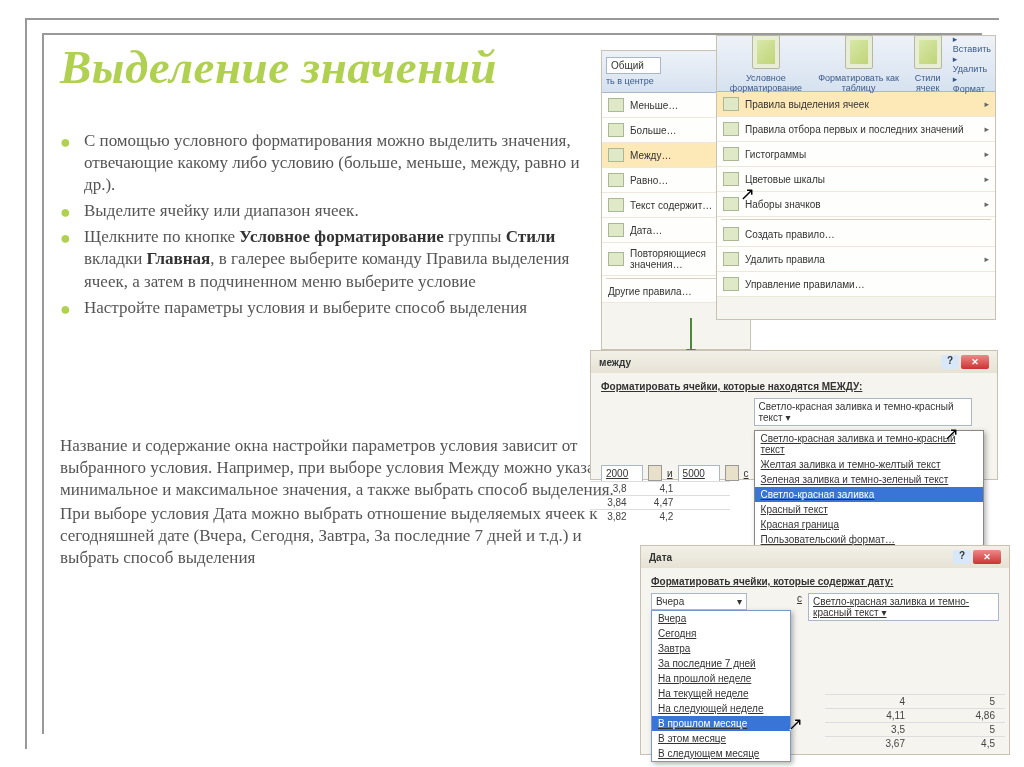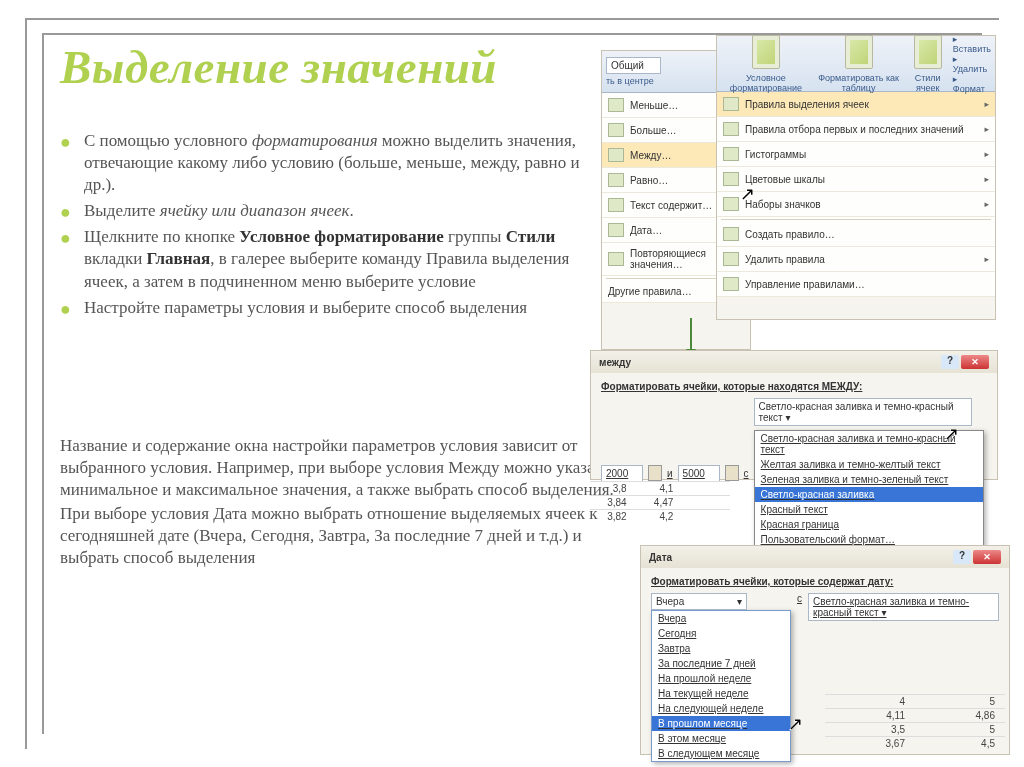--- a/index.html
+++ b/index.html
@@ -10,21 +10,21 @@
 .bl-left { top:18px; left:25px; bottom:18px; width:2px; }
 .bl-top2 { top:33px; left:42px; right:42px; height:2px; }
 .bl-left2 { top:33px; left:42px; bottom:33px; width:2px; }
 
 .title { position:absolute; top:40px; left:60px; font-size:47px; font-weight:bold; color:#b0d050; letter-spacing:0.5px;font-style:italic; }
 
 .bullets { position:absolute; top:130px; left:60px; width:520px; list-style:none; font-size:17px; color:#555; line-height:1.3; }
 .bullets li { position:relative; padding-left:24px; margin-bottom:4px; }
 .bullets li:before { content:'●'; position:absolute; left:0; top:1px; color:#b0d050; font-size:18px; }
 .bullets li .b { font-weight:bold; color:#333; }
-.bullets li .i { font-style:italic; }
+.bullets li .i { }
 
 .paragraph { position:absolute; top:435px; left:60px; width:560px; font-size:17px; color:#555; line-height:1.3; }
 .paragraph p { margin-bottom:2px; }
 
 
 .sh { position:absolute; background:#f6f4ee; border:1px solid #c9c2b3; font-family:Tahoma,Arial,sans-serif; font-size:10px; color:#333; }
 .sh1 { top:50px; left:565px; width:150px; height:300px;margin-left:36px; }
 .sh2 { top:35px; left:716px; width:280px; height:285px; }
 .sh3 { top:350px; left:590px; width:408px; height:130px; }
 .sh4 { top:545px; left:640px; width:370px; height:210px; }

